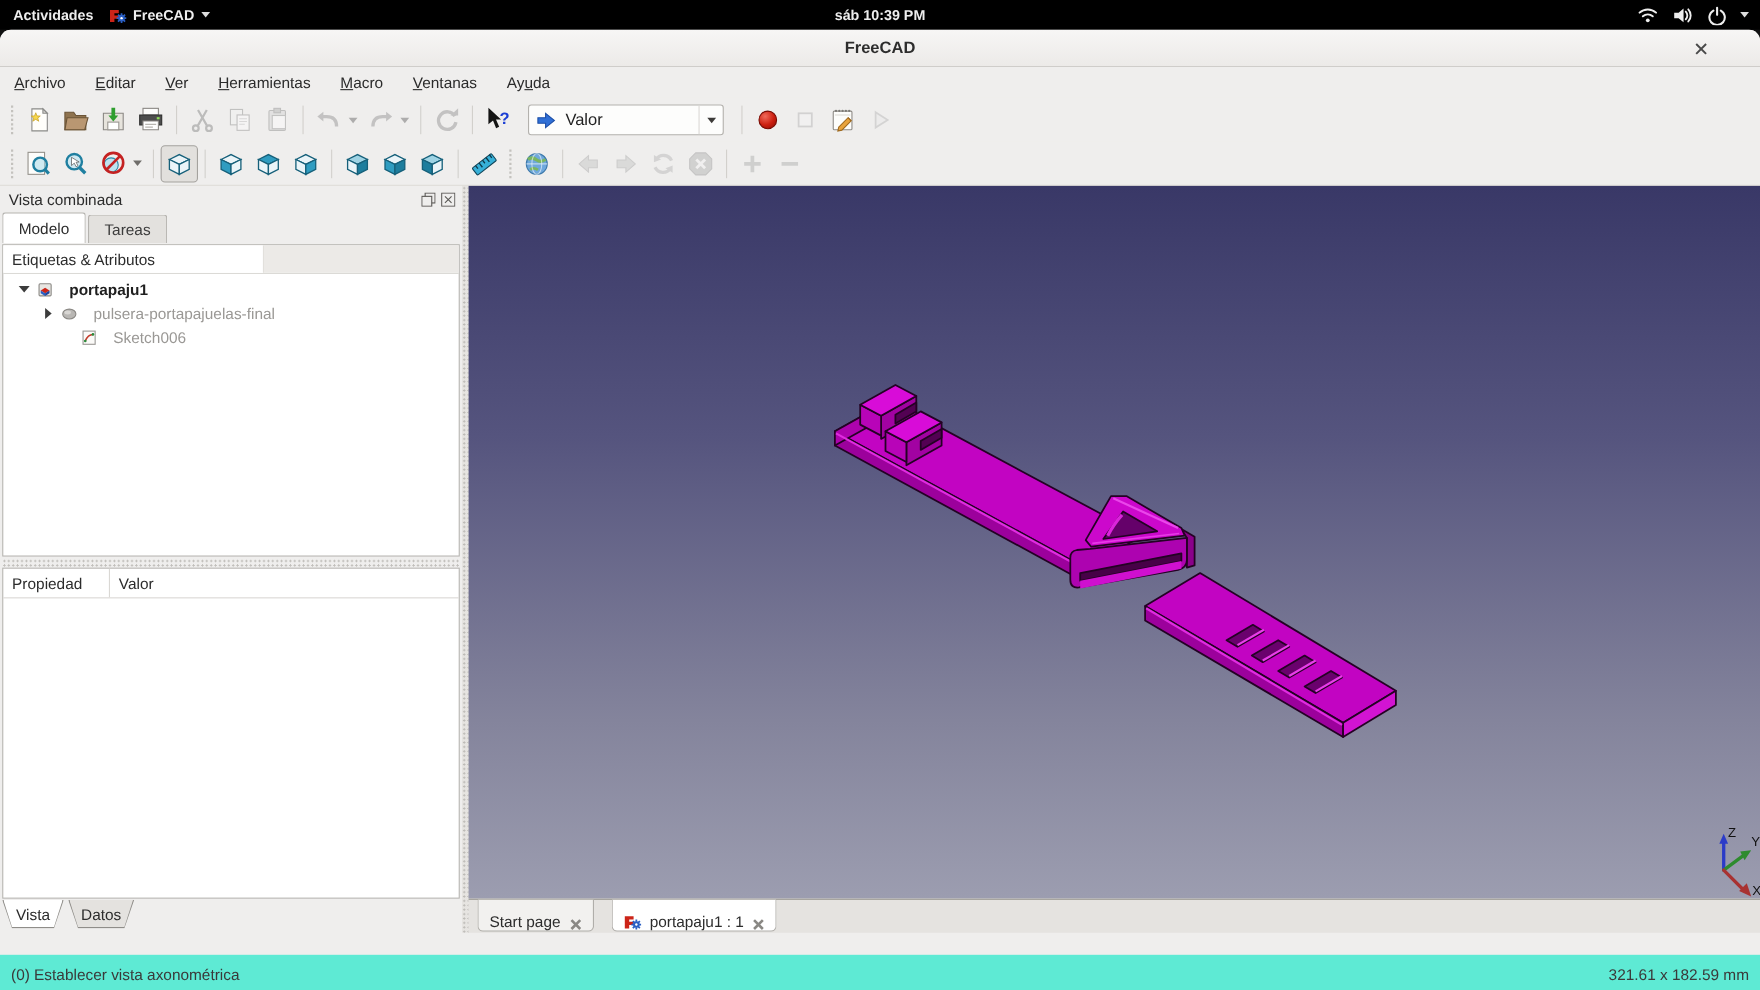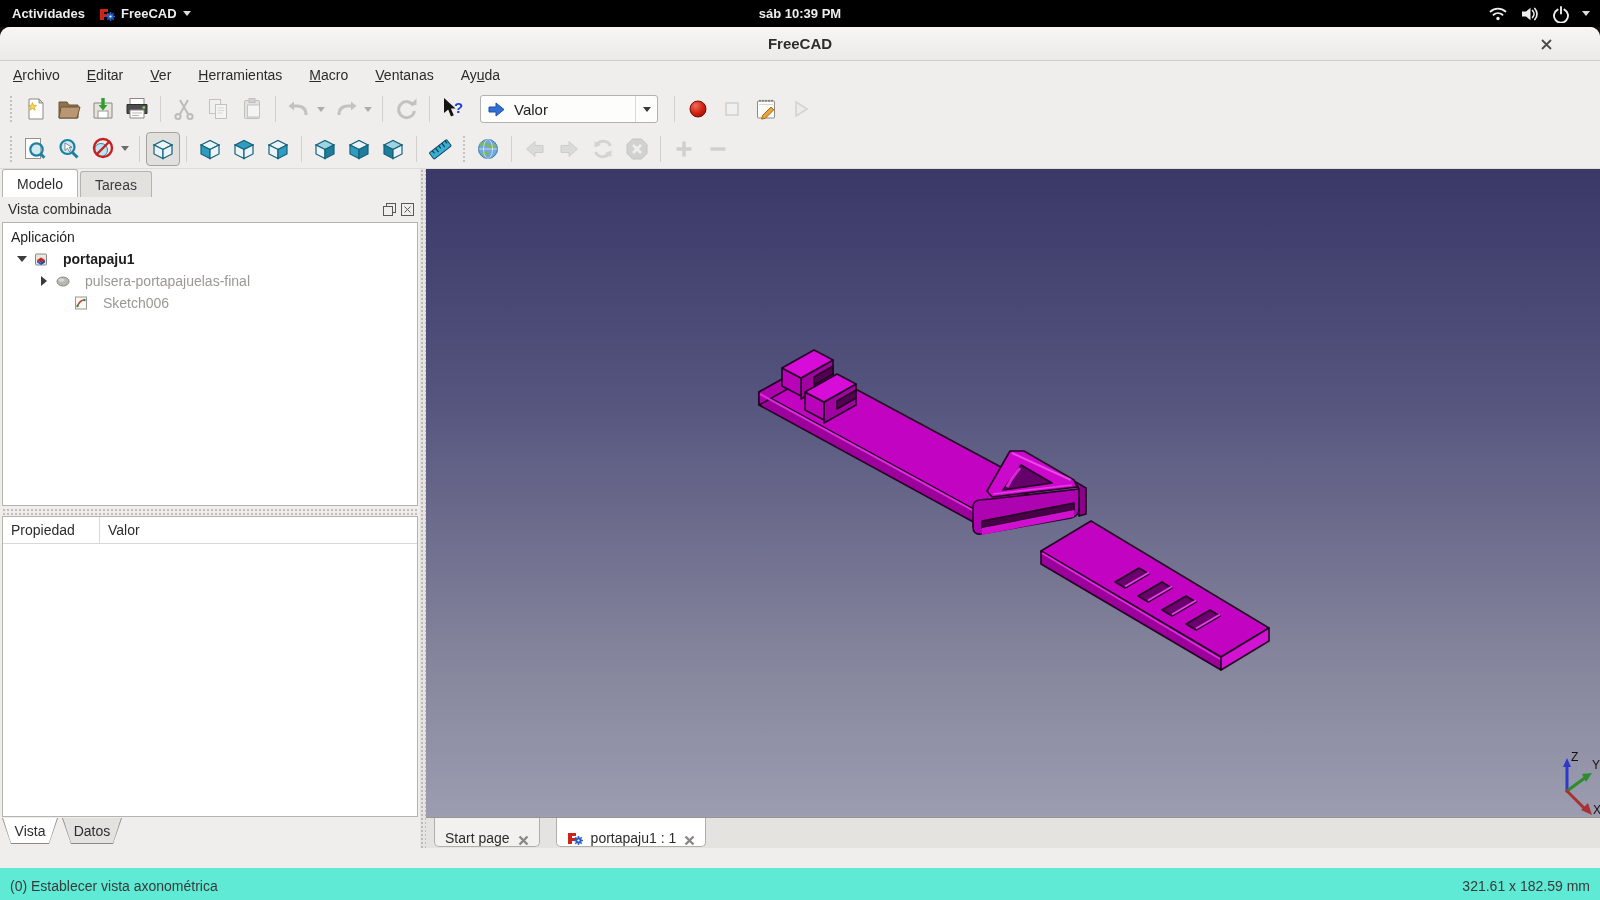--- a/index.html
+++ b/index.html
@@ -457,42 +457,43 @@
     <span class="ic g">
       <svg width="24" height="24" viewBox="0 0 24 24">
           <path d="M4.5 12h15" stroke="#b3b1ac" stroke-width="3.4"></path>
         </svg>
     </span>
   </div>
 
   <div id="main">
 
     <div id="left-panel">
-      <div id="cv-tabs">
-        <span class="cv-tab active">Modelo</span>
-        <span class="cv-tab inactive">Tareas</span>
-      </div>
       <div id="cv-head">
         <span>Vista combinada</span>
         <span class="spacer"></span>
         <svg width="13" height="13" viewBox="0 0 13 13" fill="none" stroke="#5a5855">
             <rect x="3.5" y=".5" width="9" height="9"></rect>
             <rect x=".5" y="3.5" width="9" height="9" fill="#efeeed"></rect>
           </svg>
         <svg width="13" height="13" viewBox="0 0 13 13" style="margin-left:5px" fill="none" stroke="#5a5855">
             <rect x=".5" y=".5" width="12" height="12"></rect>
             <path d="M3.5 3.5l6 6M9.5 3.5l-6 6"></path>
           </svg>
       </div>
+      <div id="cv-tabs">
+        <span class="cv-tab active">Modelo</span>
+        <span class="cv-tab inactive">Tareas</span>
+      </div>
 
       <div id="tree-box">
+        <div id="tree-colhead">
+          <div class="c1">Etiquetas &amp; Atributos</div>
+          <div class="c2"></div>
+        </div>
         <div style="padding:3px 0 0 6px">
-          <div class="tree-row">
-            <span class="lbl" style="margin-left:2px">Aplicación</span>
-          </div>
           <div class="tree-row">
             <span class="tw" style="margin-left:6px">
                 <span class="exp-d"></span>
               </span>
             <svg width="16" height="16" viewBox="0 0 16 16" style="margin-left:4px">
                 <rect x="2.5" y="3" width="11" height="11" rx="1" fill="#e8e6e2" stroke="#8a8884"></rect>
                 <polygon points="4,9 8,6.5 12,9 8,11.5" fill="#cc2418"></polygon>
                 <polygon points="4,9 8,11.5 8,14 4,11.5" fill="#2a5fc4"></polygon>
                 <polygon points="12,9 8,11.5 8,14 12,11.5" fill="#1d44a0"></polygon>
               </svg>

